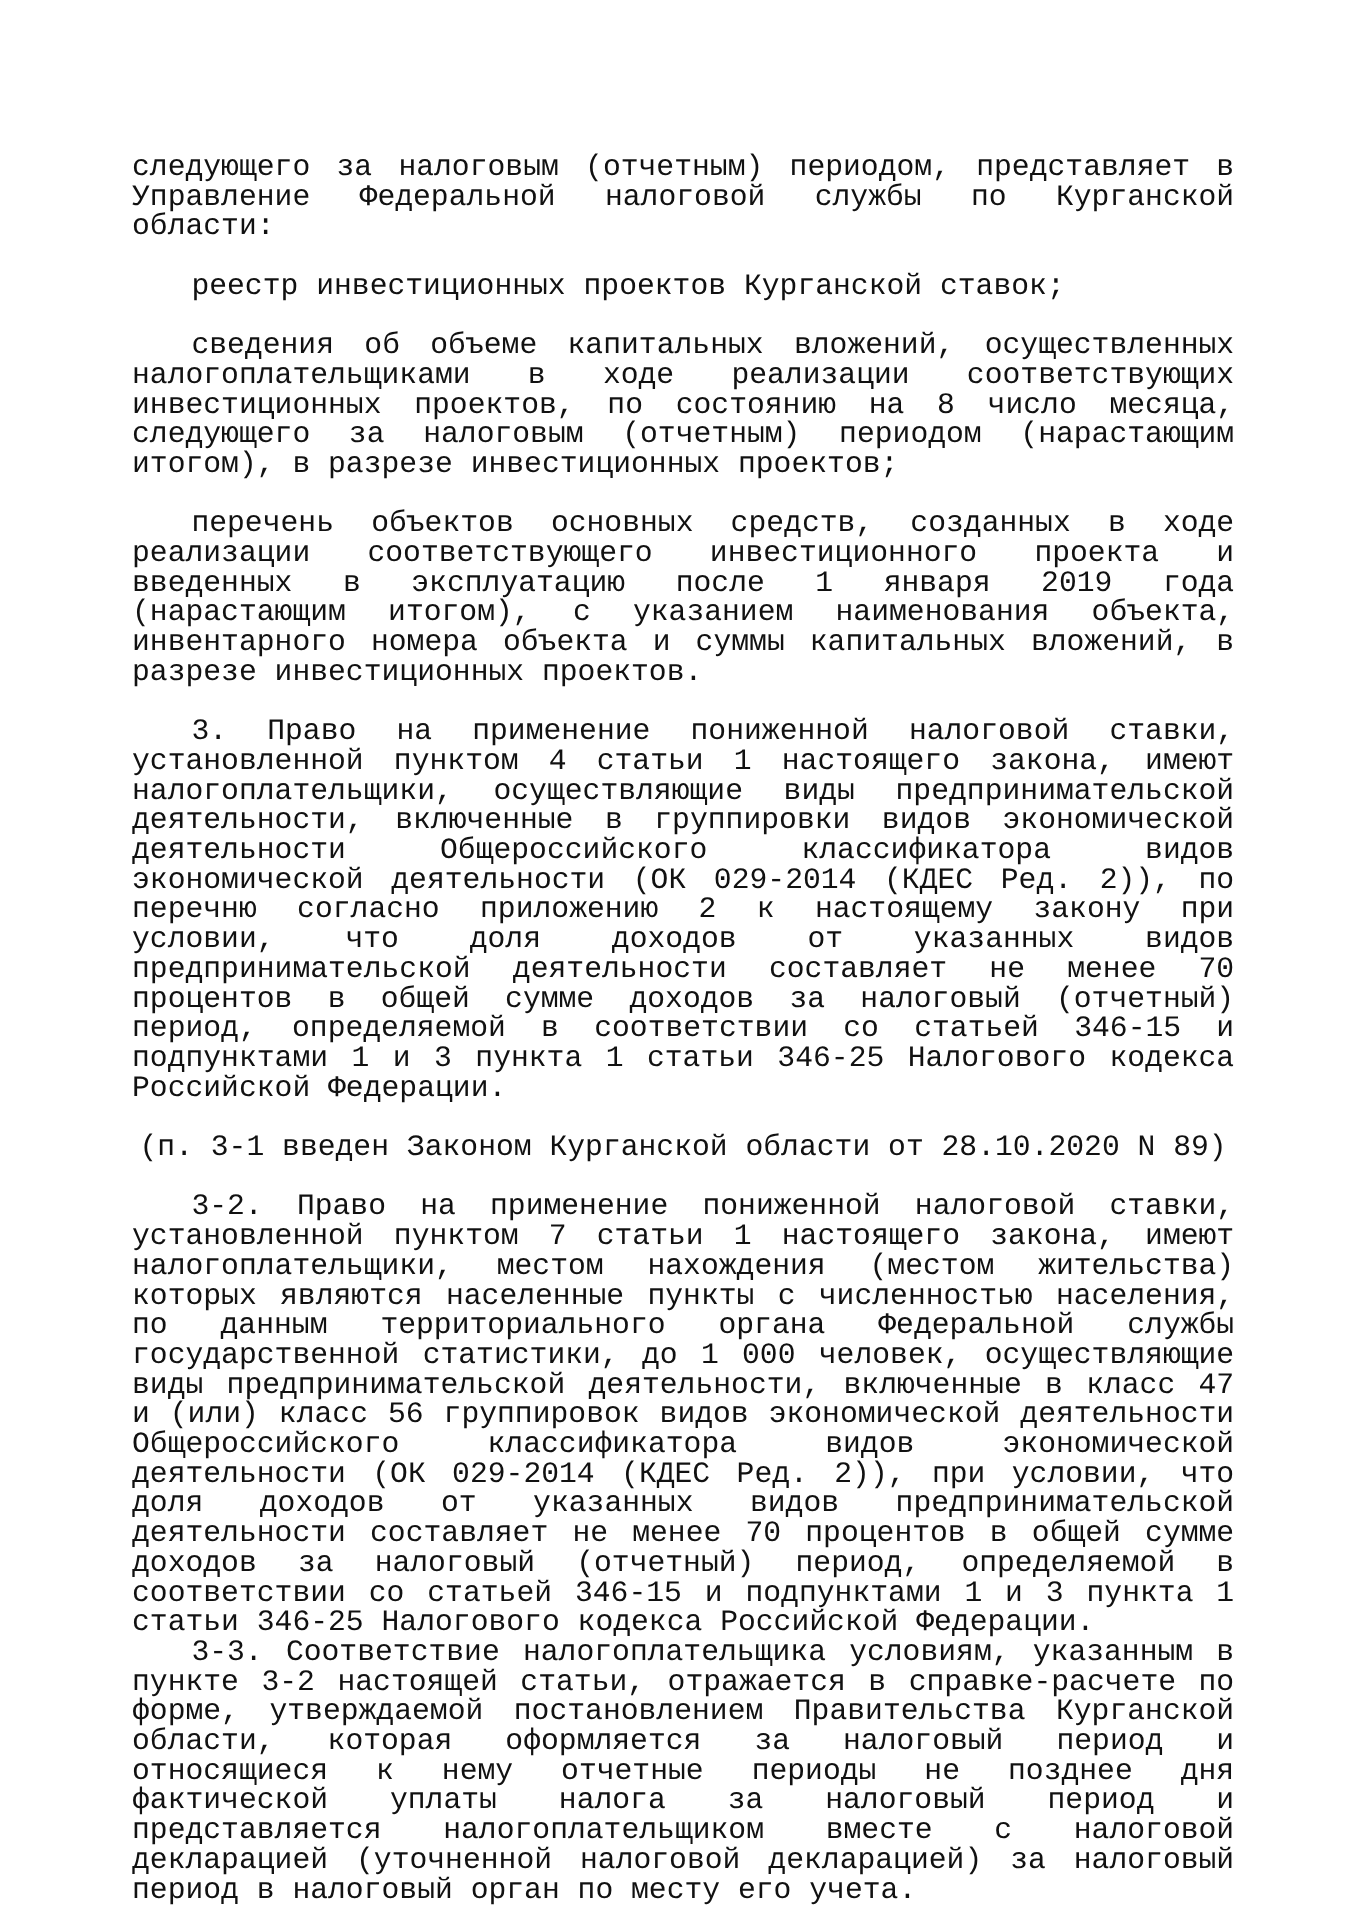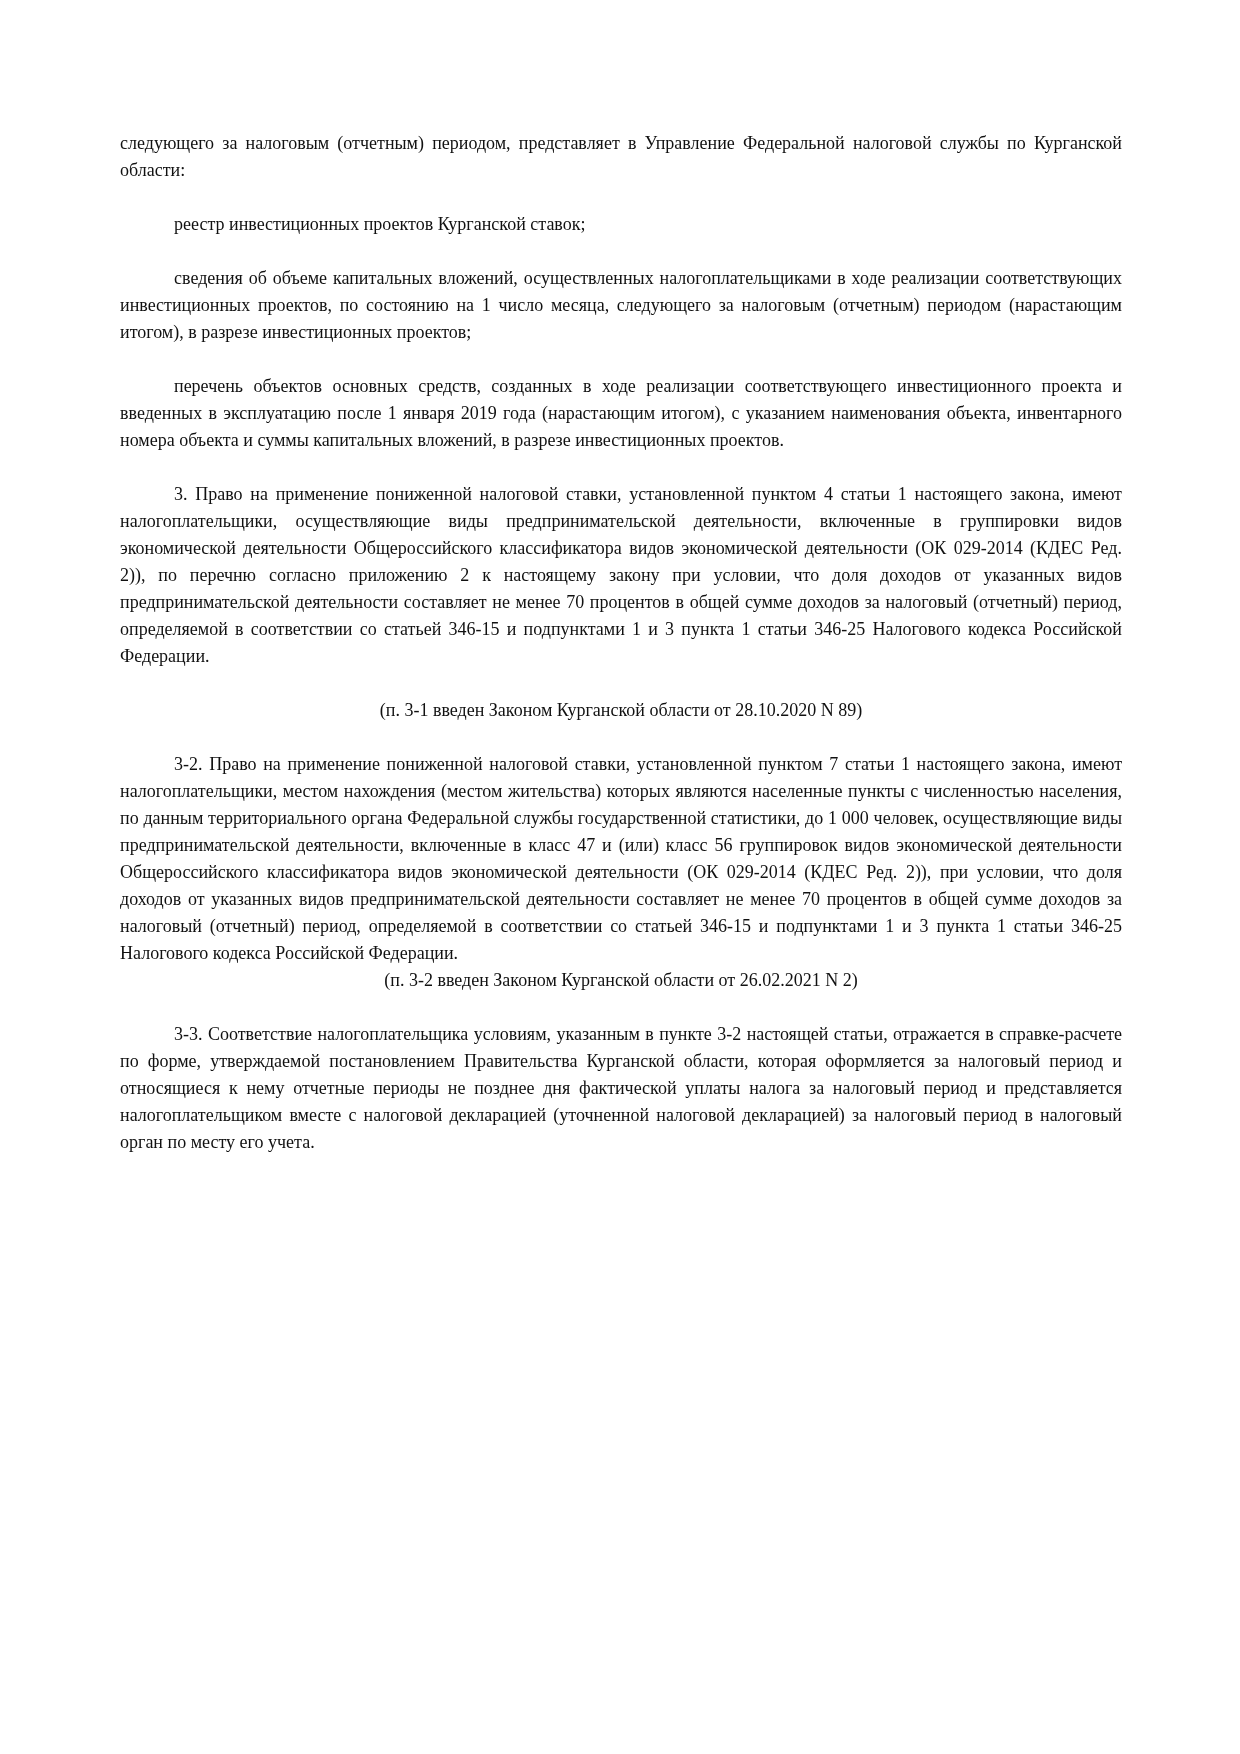--- a/index.html
+++ b/index.html
@@ -1,23 +1,23 @@
 <!DOCTYPE html>
 <html><head>
 <meta charset="utf-8">
 <style>
   html, body { margin: 0; padding: 0; background: #ffffff; }
   body { width: 1240px; height: 1754px; position: relative; overflow: hidden; }
   .page {
     position: absolute;
     left: 120px;
-    top: 130px;
+    top: 140px;
     width: 1002px;
-    font-family: Liberation Serif, serif;
-    font-size: 18px;
+    font-family: Liberation Mono, monospace;
+    font-size: 27px;
     line-height: 27px;
     color: #111111;
   }
   .para {
     margin: 0 0 27px 0;
     text-align: justify;
     text-indent: 0;
   }
   .para.indent { text-indent: 54px; }
   .para.tight { margin-bottom: 0; }
@@ -25,27 +25,26 @@
 </style>
 </head>
 <body>
 
 <div class="page">
 
   <p class="para">следующего за налоговым (отчетным) периодом, представляет в Управление Федеральной налоговой службы по Курганской области:</p>
 
   <p class="para indent">реестр инвестиционных проектов Курганской ставок;</p>
 
-  <p class="para indent">сведения об объеме капитальных вложений, осуществленных налогоплательщиками в ходе реализации соответствующих инвестиционных проектов, по состоянию на 1 число месяца, следующего за налоговым (отчетным) периодом (нарастающим итогом), в разрезе инвестиционных проектов;</p>
+  <p class="para indent">сведения об объеме капитальных вложений, осуществленных налогоплательщиками в ходе реализации соответствующих инвестиционных проектов, по состоянию на 8 число месяца, следующего за налоговым (отчетным) периодом (нарастающим итогом), в разрезе инвестиционных проектов;</p>
 
   <p class="para indent">перечень объектов основных средств, созданных в ходе реализации соответствующего инвестиционного проекта и введенных в эксплуатацию после 1 января 2019 года (нарастающим итогом), с указанием наименования объекта, инвентарного номера объекта и суммы капитальных вложений, в разрезе инвестиционных проектов.</p>
 
   <p class="para indent">3. Право на применение пониженной налоговой ставки, установленной пунктом 4 статьи 1 настоящего закона, имеют налогоплательщики, осуществляющие виды предпринимательской деятельности, включенные в группировки видов экономической деятельности Общероссийского классификатора видов экономической деятельности (ОК 029-2014 (КДЕС Ред. 2)), по перечню согласно приложению 2 к настоящему закону при условии, что доля доходов от указанных видов предпринимательской деятельности составляет не менее 70 процентов в общей сумме доходов за налоговый (отчетный) период, определяемой в соответствии со статьей 346-15 и подпунктами 1 и 3 пункта 1 статьи 346-25 Налогового кодекса Российской Федерации.</p>
 
   <p class="note">(п. 3-1 введен Законом Курганской области от 28.10.2020 N 89)</p>
 
   <p class="para indent tight">3-2. Право на применение пониженной налоговой ставки, установленной пунктом 7 статьи 1 настоящего закона, имеют налогоплательщики, местом нахождения (местом жительства) которых являются населенные пункты с численностью населения, по данным территориального органа Федеральной службы государственной статистики, до 1 000 человек, осуществляющие виды предпринимательской деятельности, включенные в класс 47 и (или) класс 56 группировок видов экономической деятельности Общероссийского классификатора видов экономической деятельности (ОК 029-2014 (КДЕС Ред. 2)), при условии, что доля доходов от указанных видов предпринимательской деятельности составляет не менее 70 процентов в общей сумме доходов за налоговый (отчетный) период, определяемой в соответствии со статьей 346-15 и подпунктами 1 и 3 пункта 1 статьи 346-25 Налогового кодекса Российской Федерации.</p>
-  <p class="note">(п. 3-2 введен Законом Курганской области от 26.02.2021 N 2)</p>
 
   <p class="para indent tight">3-3. Соответствие налогоплательщика условиям, указанным в пункте 3-2 настоящей статьи, отражается в справке-расчете по форме, утверждаемой постановлением Правительства Курганской области, которая оформляется за налоговый период и относящиеся к нему отчетные периоды не позднее дня фактической уплаты налога за налоговый период и представляется налогоплательщиком вместе с налоговой декларацией (уточненной налоговой декларацией) за налоговый период в налоговый орган по месту его учета.</p>
 
 
 </div>
 
 </body></html>

